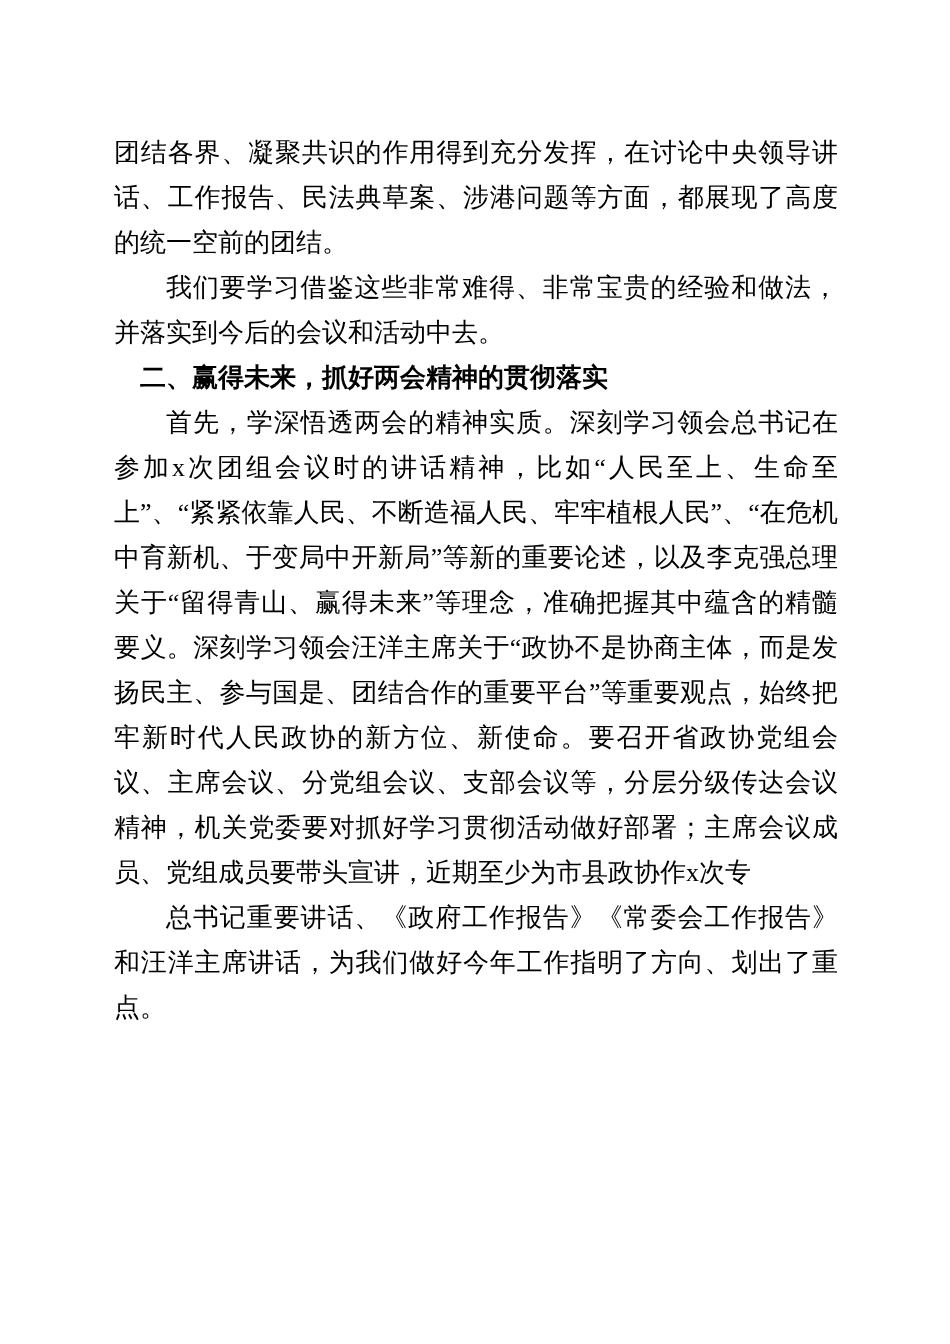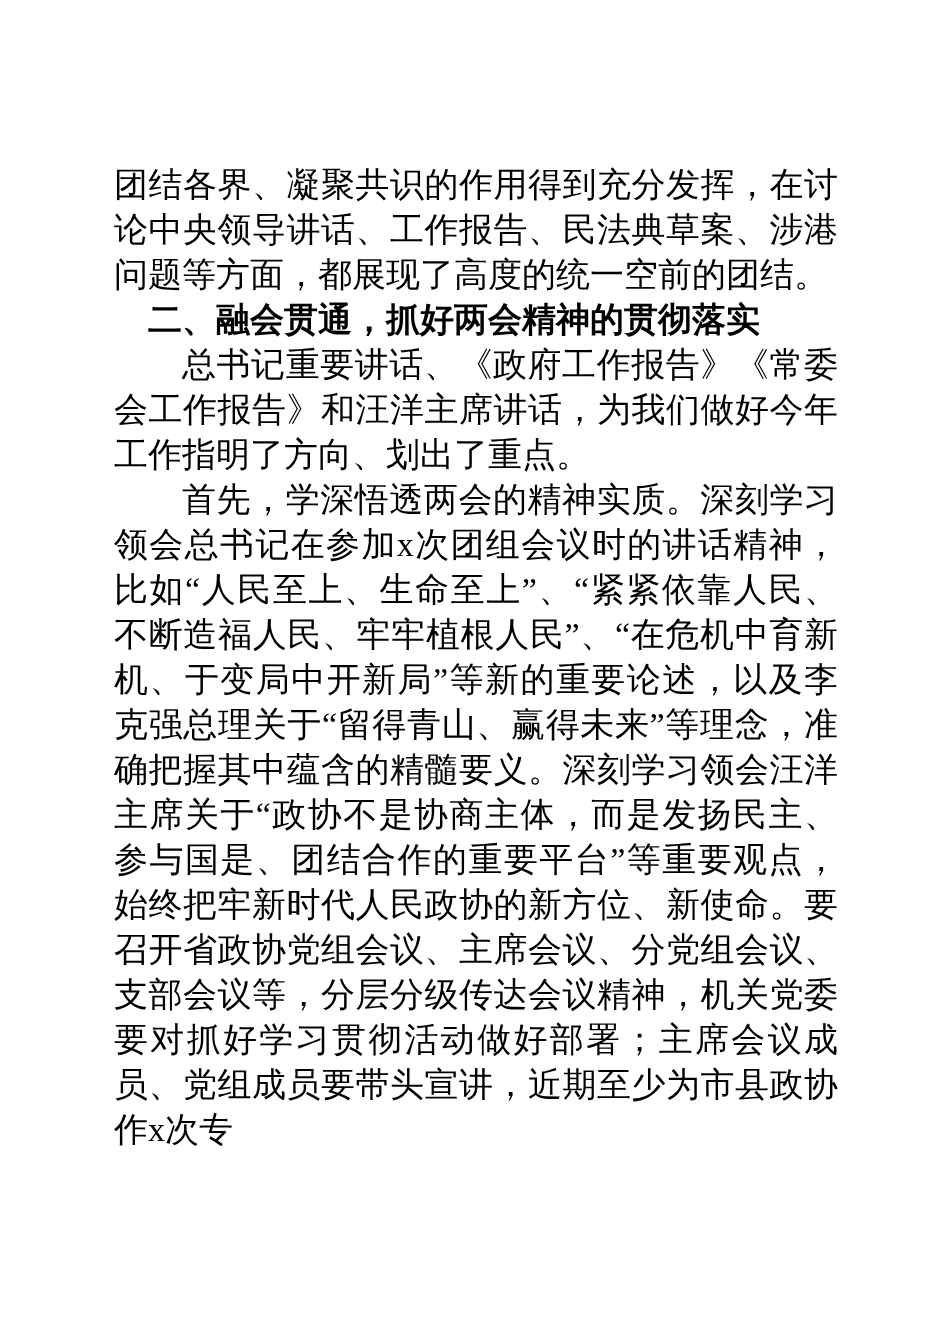--- a/index.html
+++ b/index.html
@@ -14,25 +14,24 @@
     background: #ffffff;
     overflow: hidden;
   }
   .doc-content {
     position: absolute;
     left: 114px;
     top: 130px;
     width: 724px;
     color: #000000;
     font-family: "Liberation Serif", serif;
-    font-size: 34px;
+    font-size: 26px;
     line-height: 45px;
     text-align: justify;
     text-justify: inter-character;
-    margin-top: 32px;
   }
   .doc-content p {
     margin: 0;
     padding: 0;
   }
   p.body.indent {
     text-indent: 2em;
   }
   p.body.no-indent {
     text-indent: 0;
@@ -45,17 +44,18 @@
   .bold {
     font-weight: bold;
   }
 </style>
 </head>
 <body>
 
 <div class="page">
   <div class="doc-content">
       <p class="body no-indent"><span>团结各界、凝聚共识的作用得到充分发挥，在讨论中央领导讲话、工作报告、民法典草案、涉港问题等方面，都展现了高度的统一空前的团结。</span></p>
-      <p class="heading indent"><span class="bold">二、融会贯通，抓好两会精神的贯彻落实</span></p>
+      <p class="body indent"><span>我们要学习借鉴这些非常难得、非常宝贵的经验和做法，并落实到今后的会议和活动中去。</span></p>
+      <p class="heading indent"><span class="bold">二、赢得未来，抓好两会精神的贯彻落实</span></p>
+      <p class="body indent"><span>首先，学深悟透两会的精神实质。深刻学习领会总书记在参加x次团组会议时的讲话精神，比如“人民至上、生命至上”、“紧紧依靠人民、不断造福人民、牢牢植根人民”、“在危机中育新机、于变局中开新局”等新的重要论述，以及李克强总理关于“留得青山、赢得未来”等理念，准确把握其中蕴含的精髓要义。深刻学习领会汪洋主席关于“政协不是协商主体，而是发扬民主、参与国是、团结合作的重要平台”等重要观点，始终把牢新时代人民政协的新方位、新使命。要召开省政协党组会议、主席会议、分党组会议、支部会议等，分层分级传达会议精神，机关党委要对抓好学习贯彻活动做好部署；主席会议成员、党组成员要带头宣讲，近期至少为市县政协作x次专</span></p>
       <p class="body indent"><span>总书记重要讲话、《政府工作报告》《常委会工作报告》和汪洋主席讲话，为我们做好今年工作指明了方向、划出了重点。</span></p>
-      <p class="body indent"><span>首先，学深悟透两会的精神实质。深刻学习领会总书记在参加x次团组会议时的讲话精神，比如“人民至上、生命至上”、“紧紧依靠人民、不断造福人民、牢牢植根人民”、“在危机中育新机、于变局中开新局”等新的重要论述，以及李克强总理关于“留得青山、赢得未来”等理念，准确把握其中蕴含的精髓要义。深刻学习领会汪洋主席关于“政协不是协商主体，而是发扬民主、参与国是、团结合作的重要平台”等重要观点，始终把牢新时代人民政协的新方位、新使命。要召开省政协党组会议、主席会议、分党组会议、支部会议等，分层分级传达会议精神，机关党委要对抓好学习贯彻活动做好部署；主席会议成员、党组成员要带头宣讲，近期至少为市县政协作x次专</span></p>
     </div>
 </div>
 
 </body></html>

